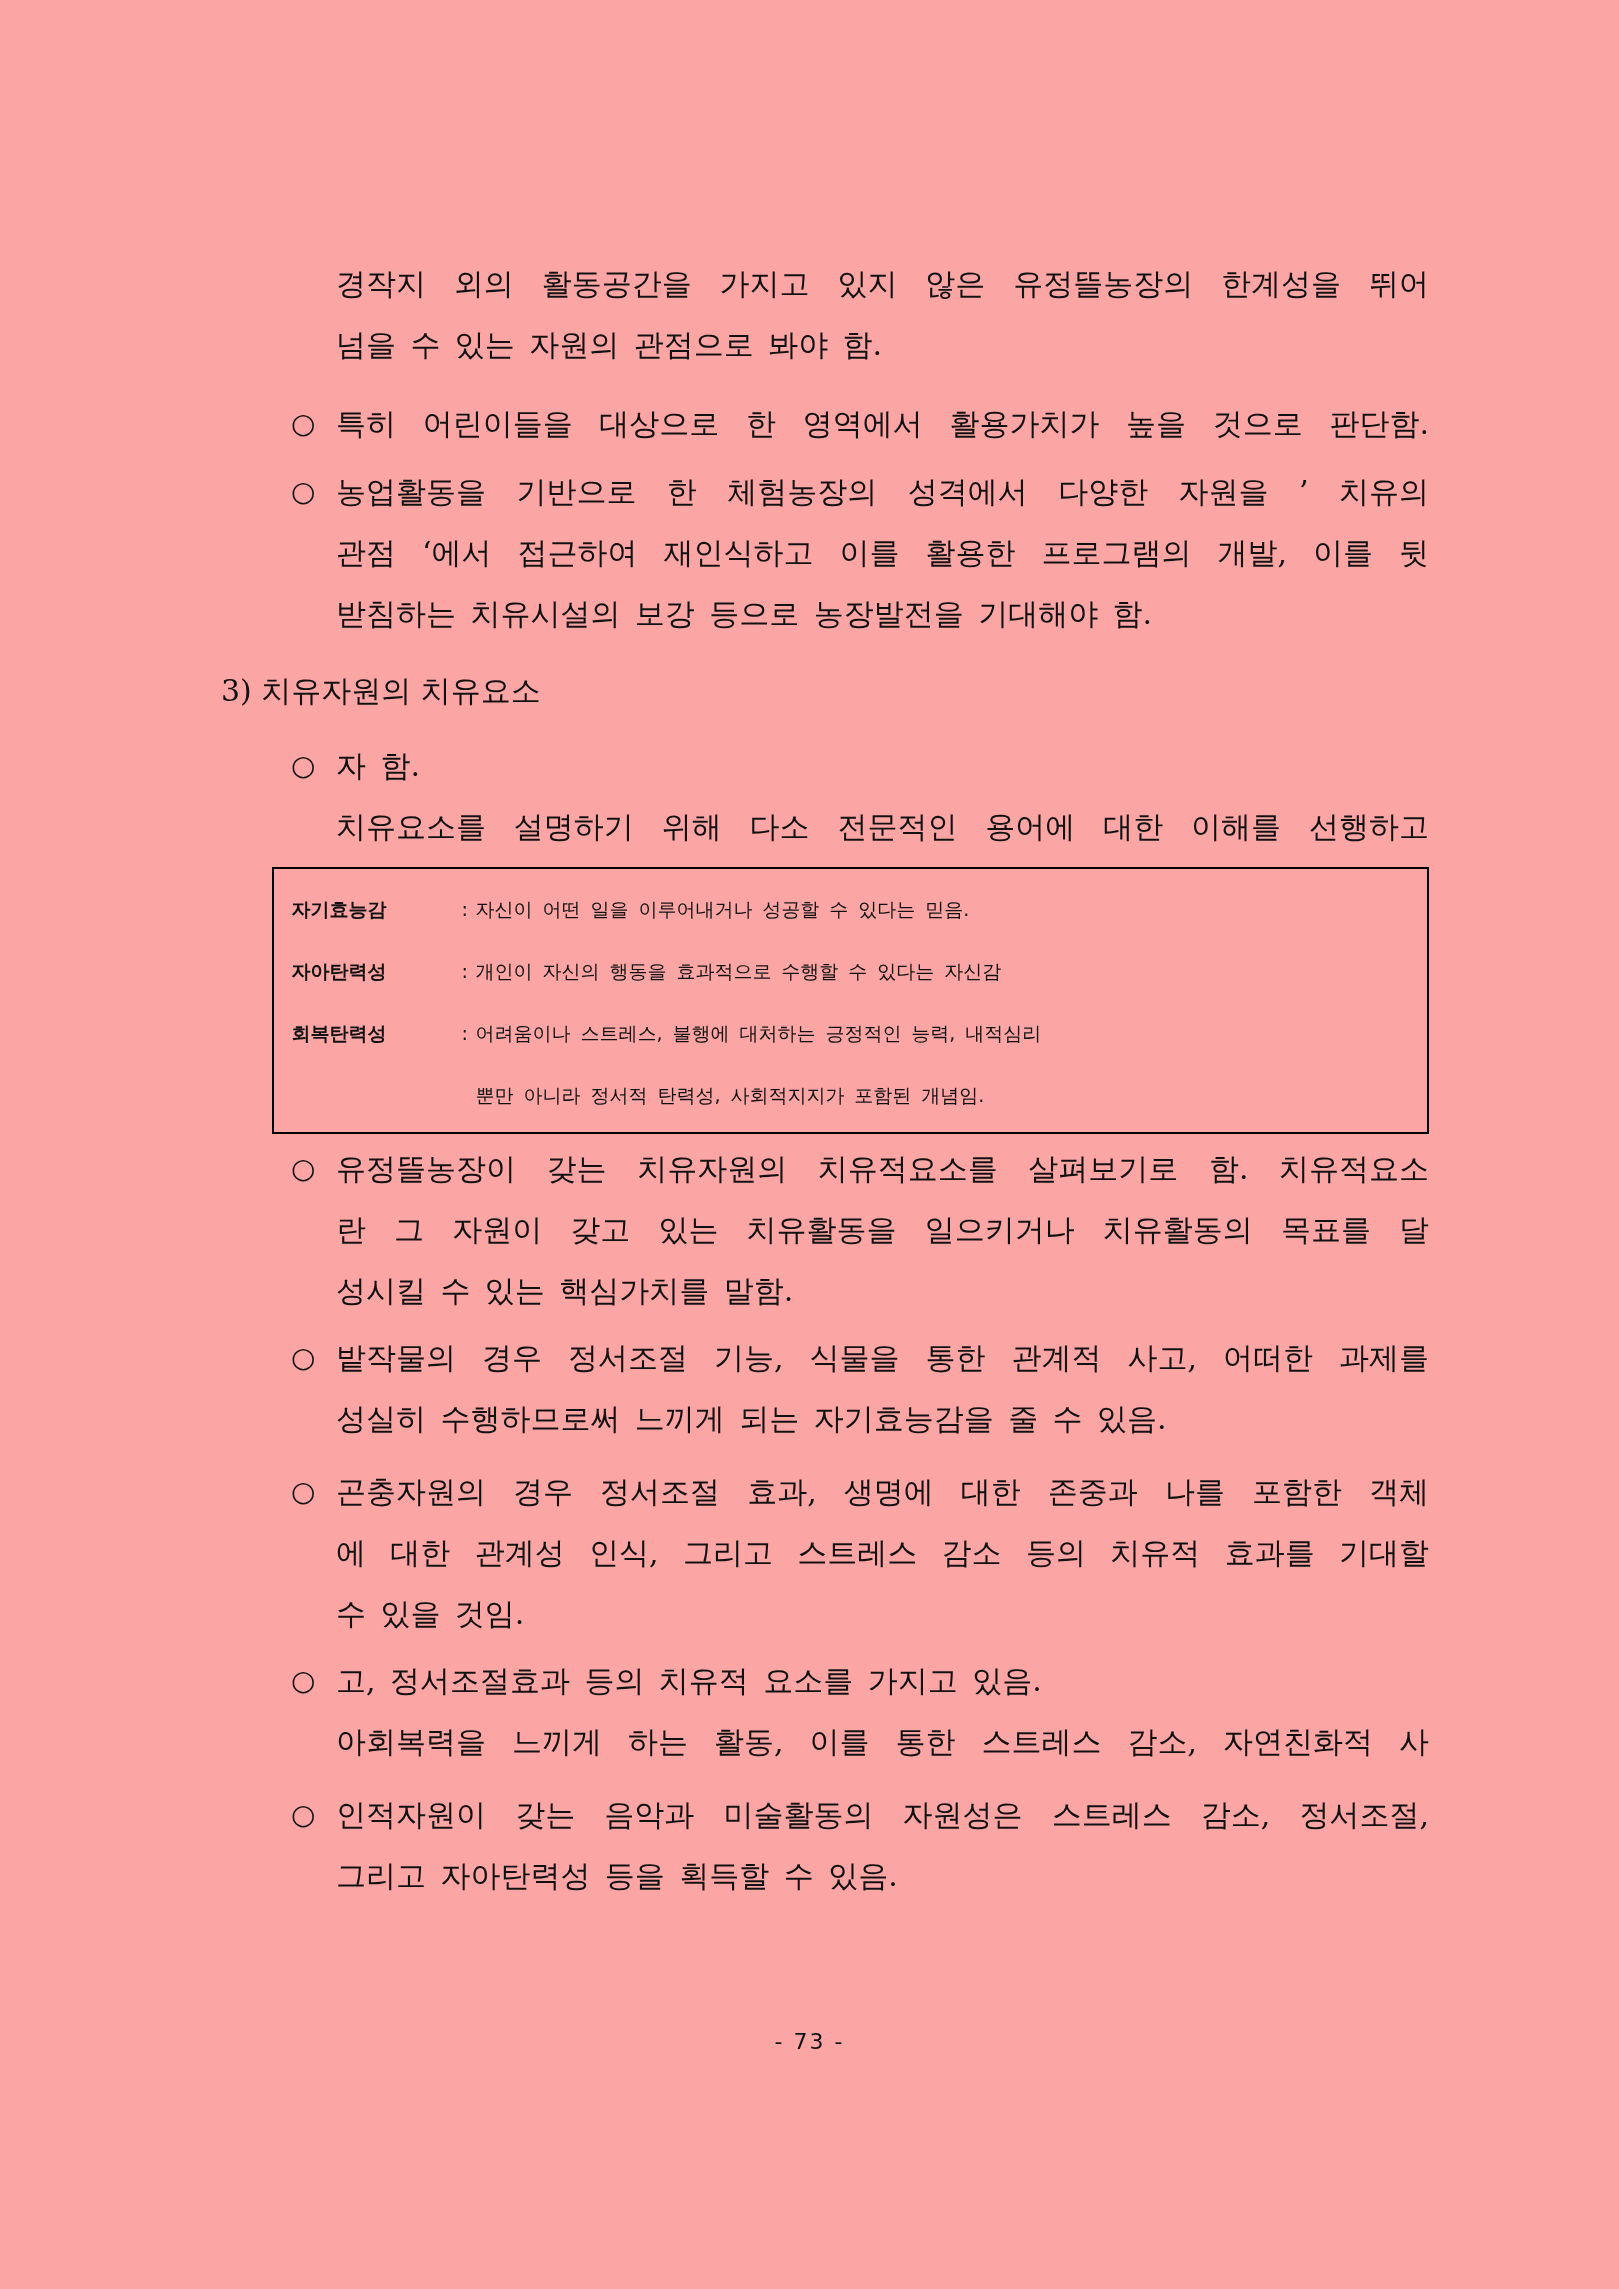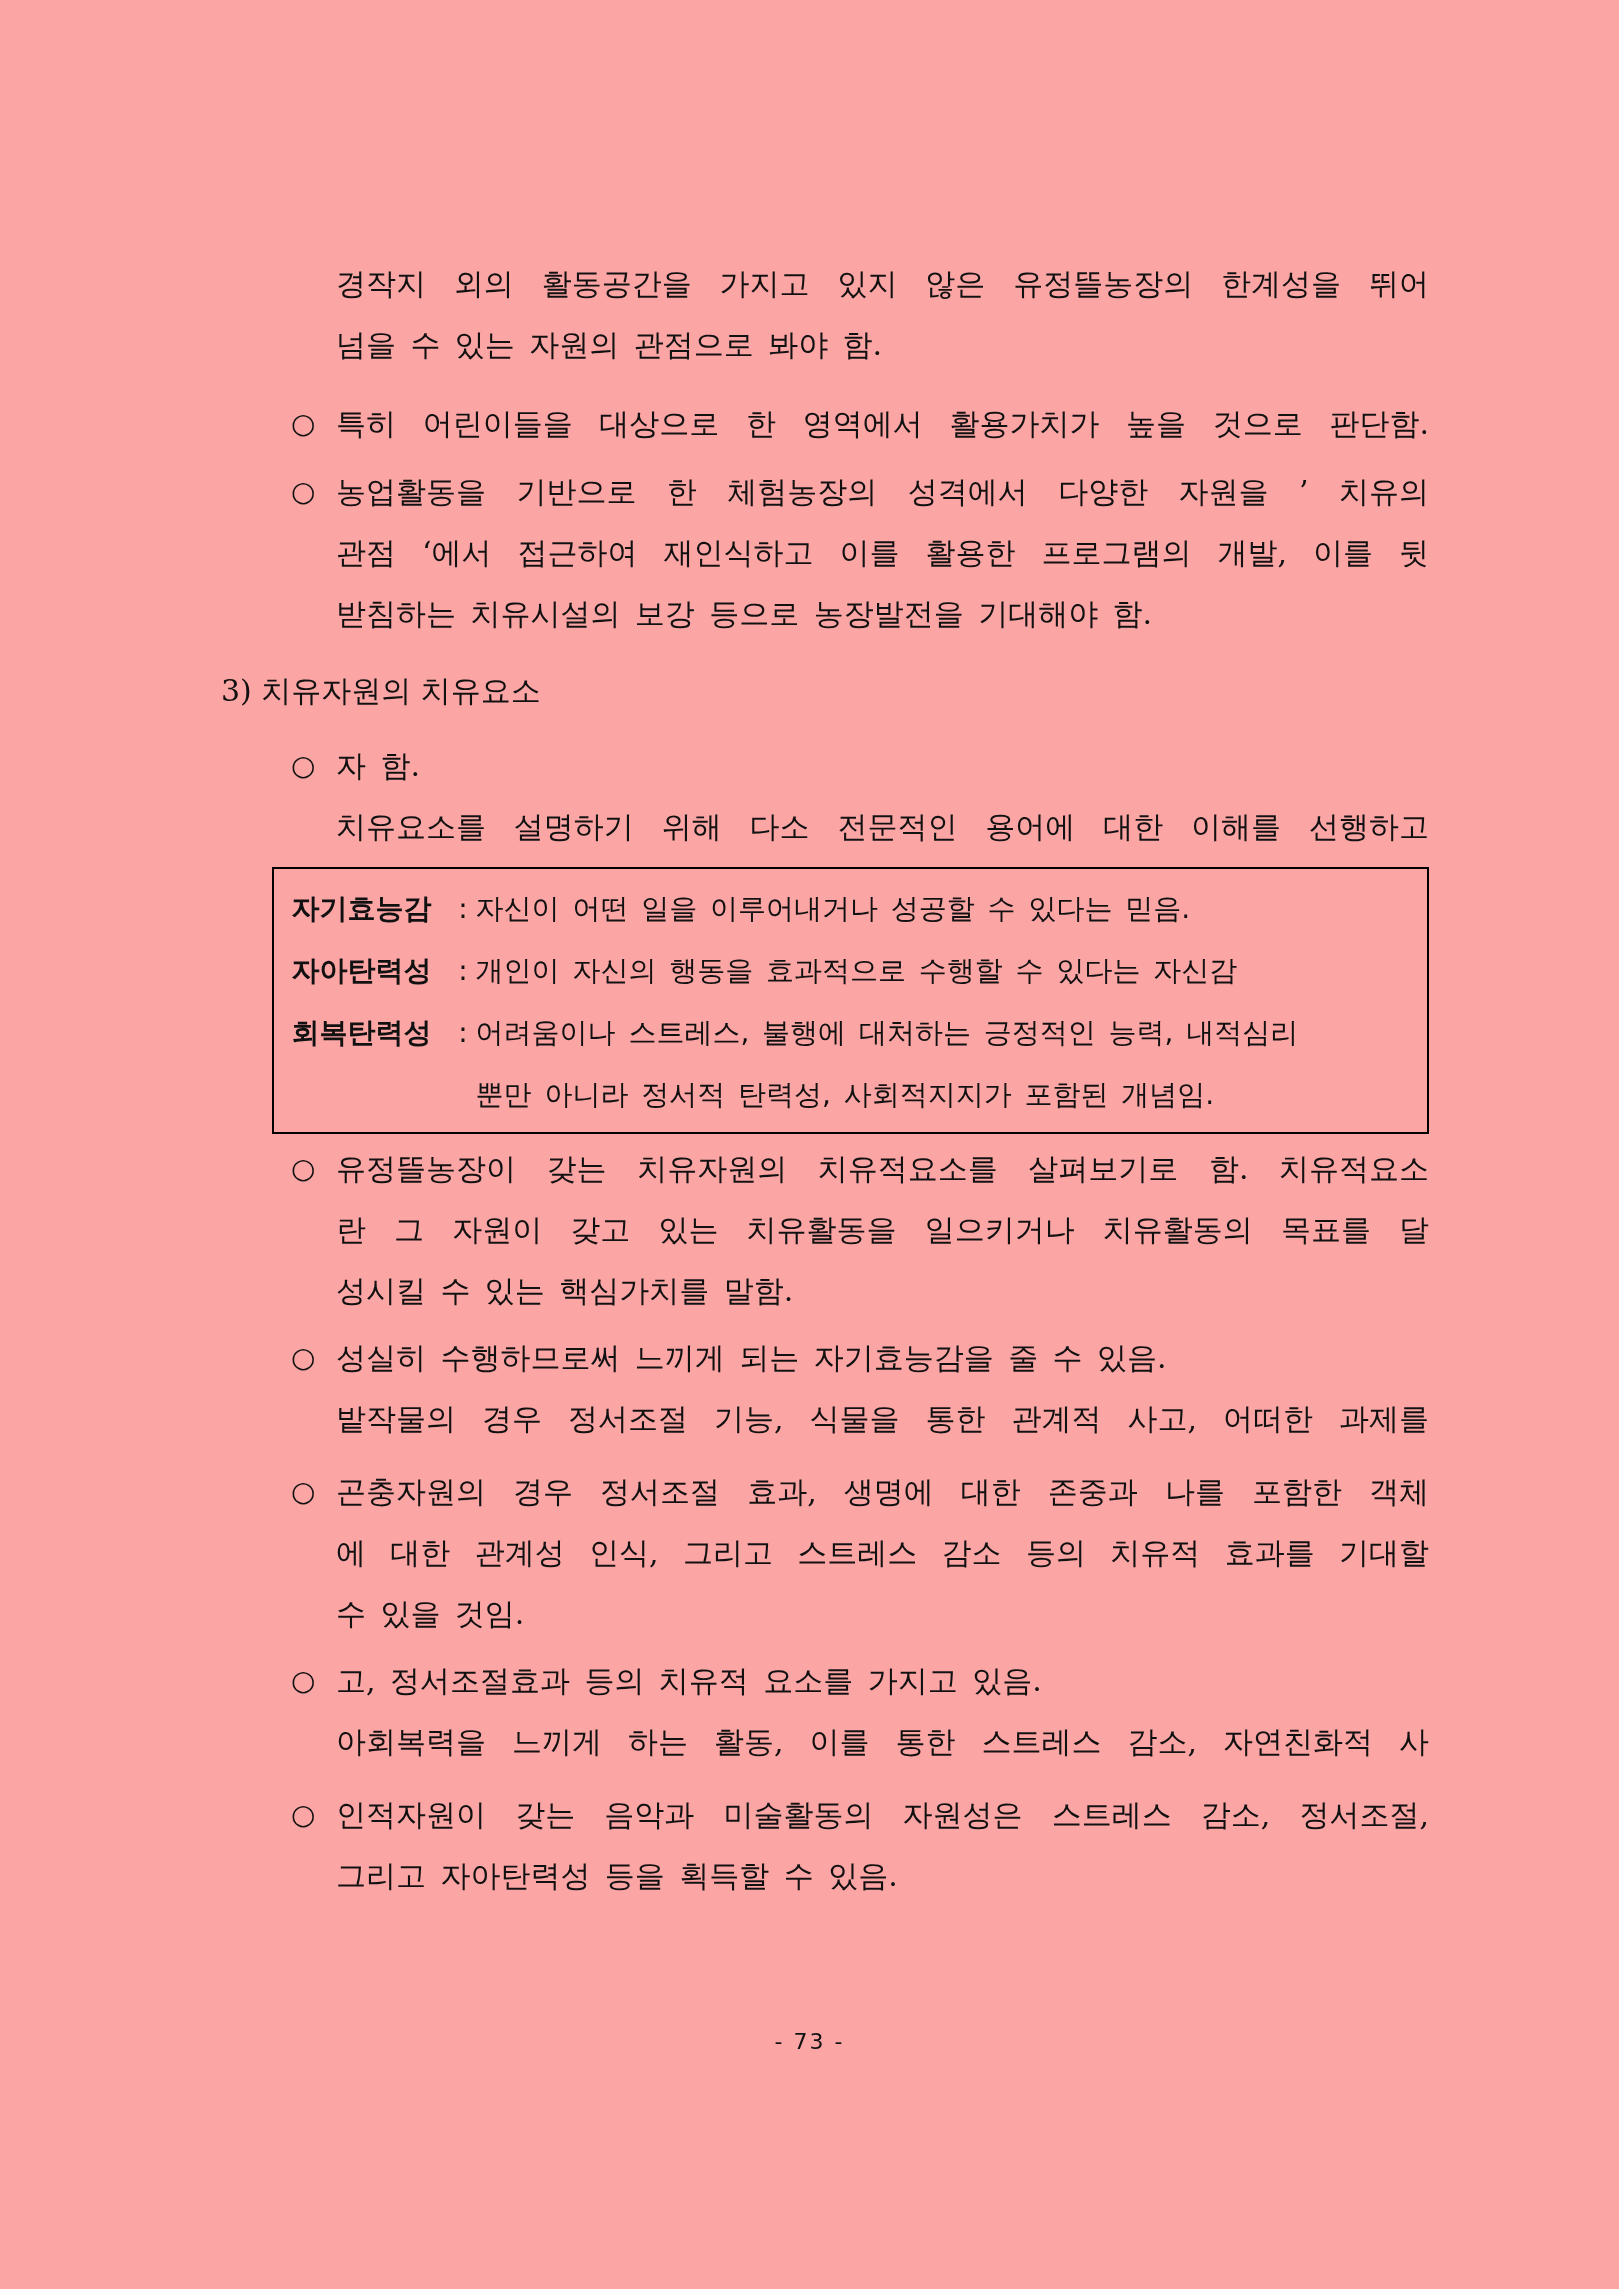--- a/index.html
+++ b/index.html
@@ -50,21 +50,21 @@
     margin-top: 15.7px;
   }
   .defbox {
     margin-left: 272px;
     width: 1157px;
     box-sizing: border-box;
     border: 2px solid #000000;
     margin-top: 9.8px;
     padding: 9.8px 9.8px 5.9px 17.6px;
     font-family: "DejaVu Sans", "Liberation Sans", sans-serif;
-    font-size: 28px;
+    font-size: 19px;
   }
   .entry {
     display: flex;
     align-items: flex-start;
   }
   .term-cell {
     width: 184px;
     flex: 0 0 184px;
     display: flex;
     justify-content: space-between;
@@ -164,22 +164,22 @@
 
     <div class="para bullet mt4">
       <span class="marker">○</span>
       <div class="line j">유정뜰농장이 갖는 치유자원의 치유적요소를 살펴보기로 함. 치유적요소</div>
       <div class="line j">란 그 자원이 갖고 있는 치유활동을 일으키거나 치유활동의 목표를 달</div>
       <div class="line">성시킬 수 있는 핵심가치를 말함.</div>
     </div>
 
     <div class="para bullet mt6">
       <span class="marker">○</span>
+      <div class="line j">밭작물의 경우 정서조절 기능, 식물을 통한 관계적 사고, 어떠한 과제를</div>
       <div class="line">성실히 수행하므로써 느끼게 되는 자기효능감을 줄 수 있음.</div>
-      <div class="line j">밭작물의 경우 정서조절 기능, 식물을 통한 관계적 사고, 어떠한 과제를</div>
     </div>
 
     <div class="para bullet mt12">
       <span class="marker">○</span>
       <div class="line j">곤충자원의 경우 정서조절 효과, 생명에 대한 존중과 나를 포함한 객체</div>
       <div class="line j">에 대한 관계성 인식, 그리고 스트레스 감소 등의 치유적 효과를 기대할</div>
       <div class="line">수 있을 것임.</div>
     </div>
 
     <div class="para bullet mt6">

